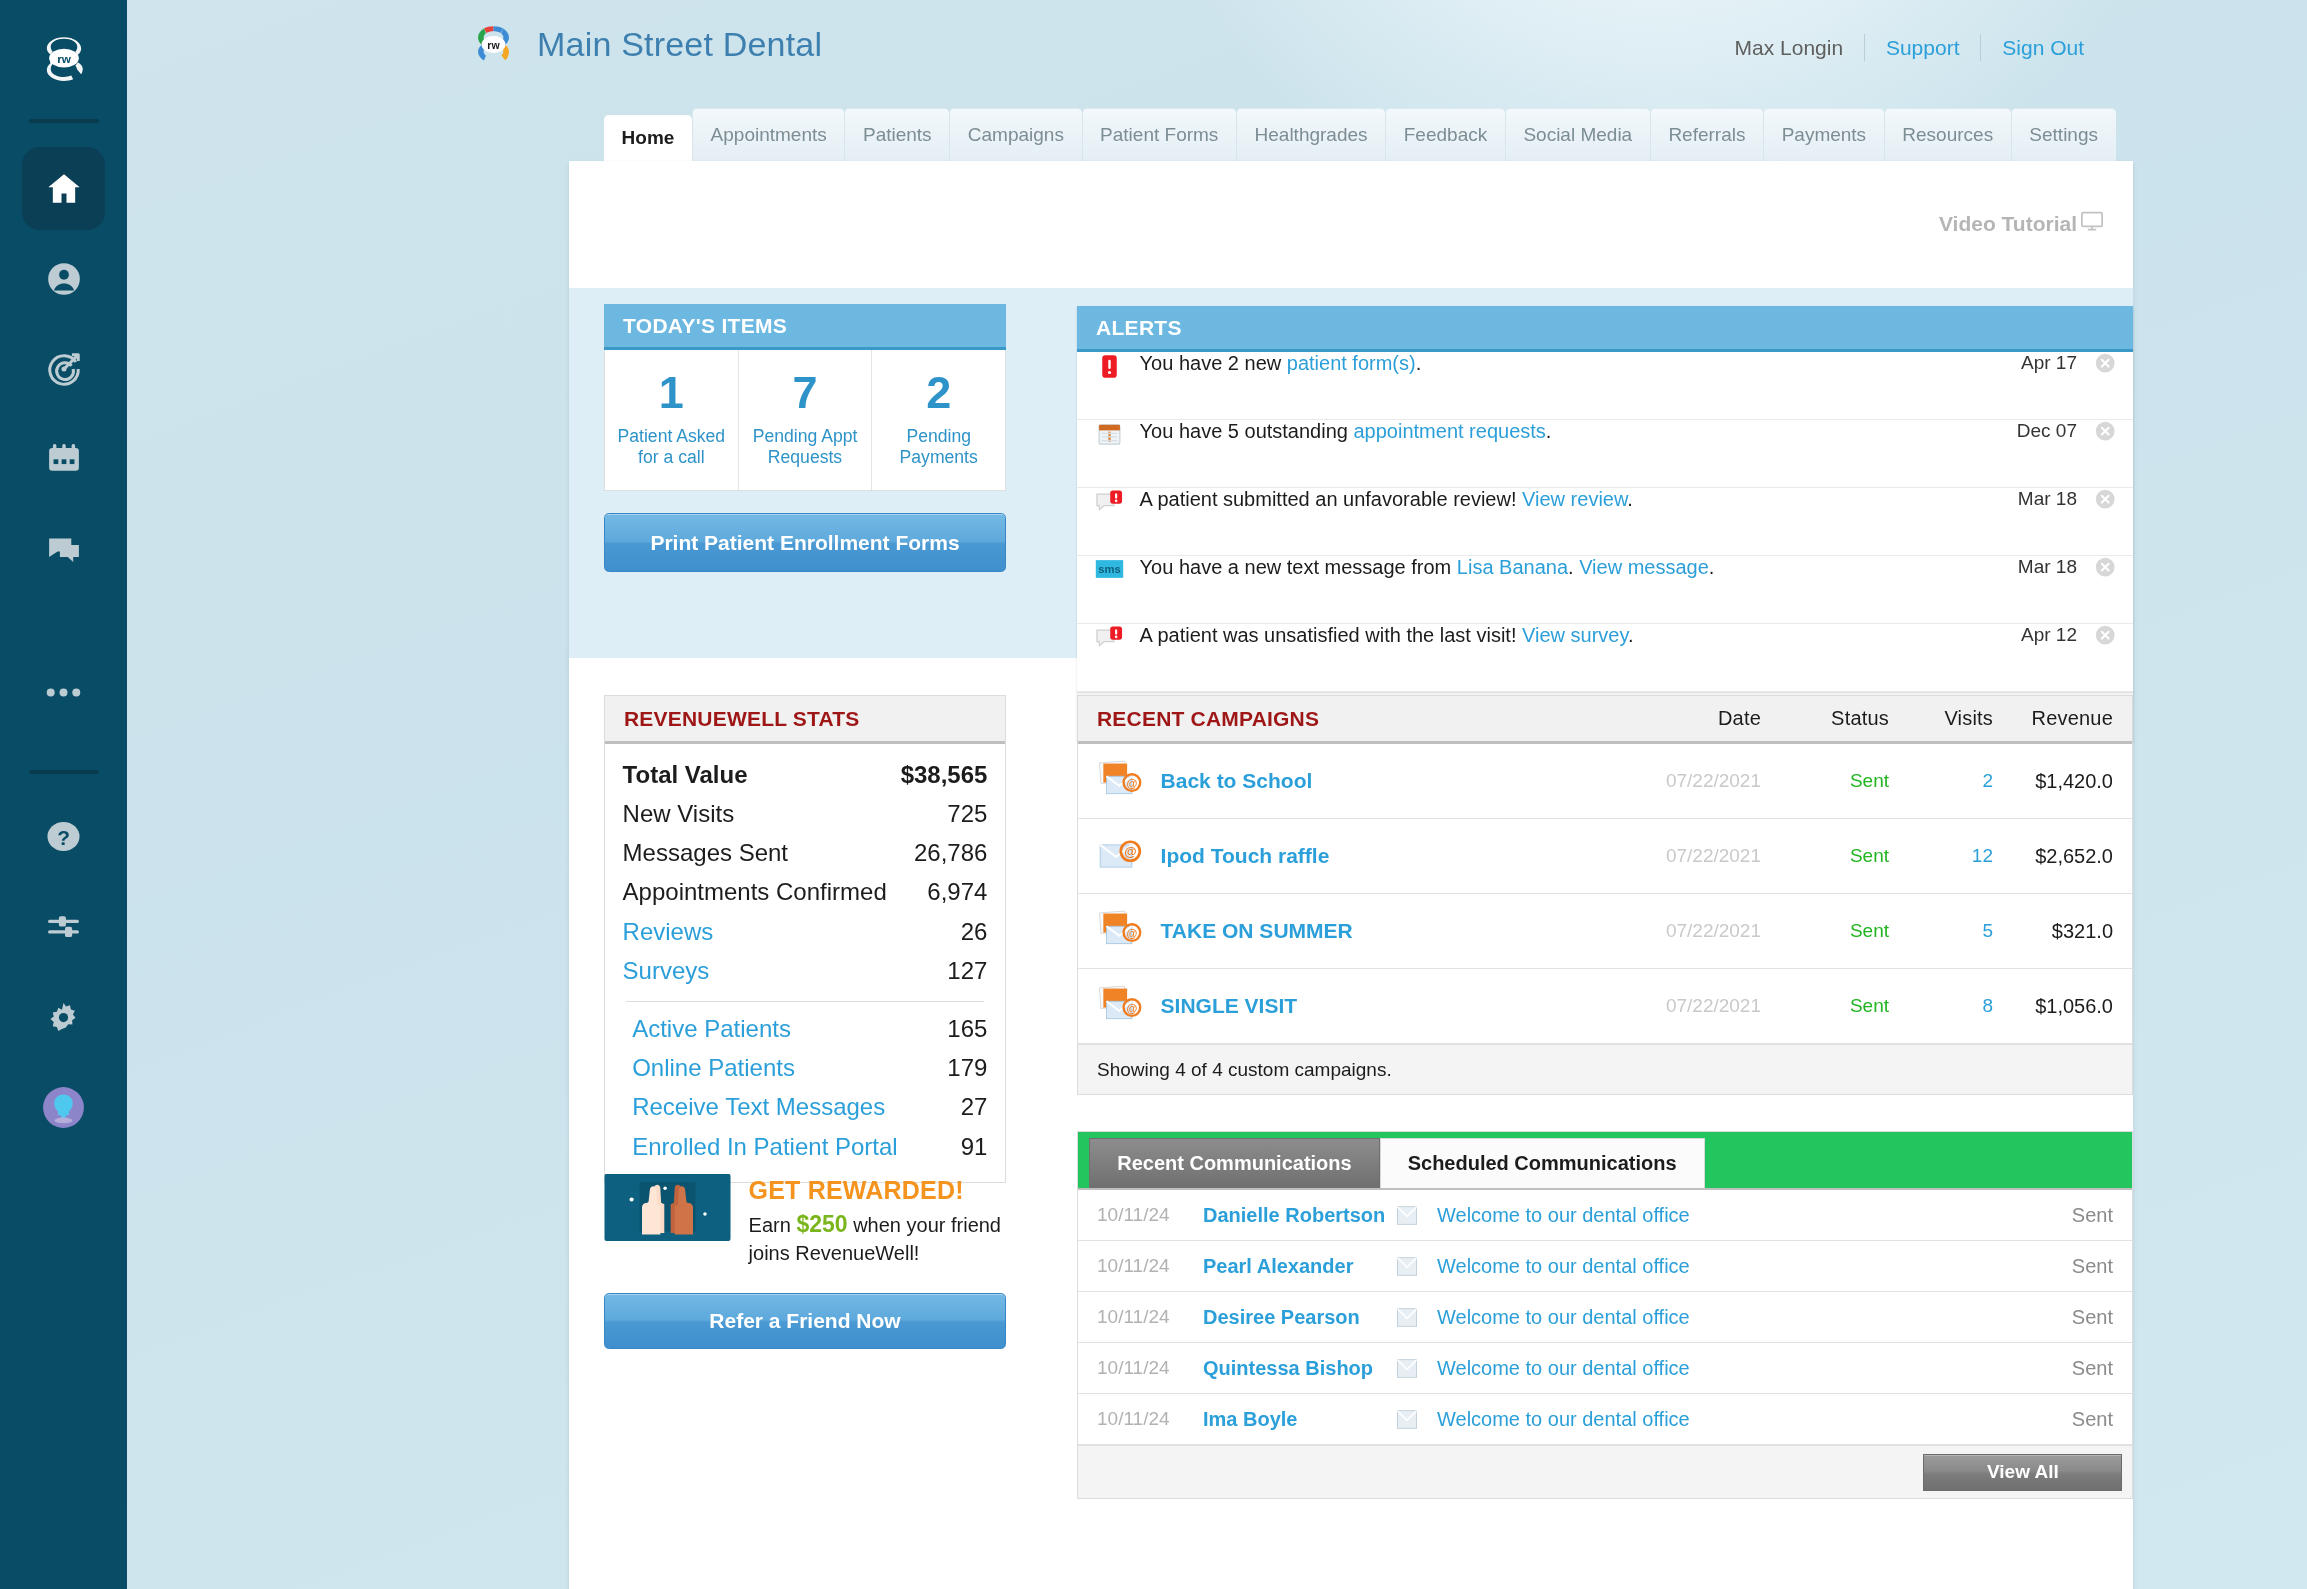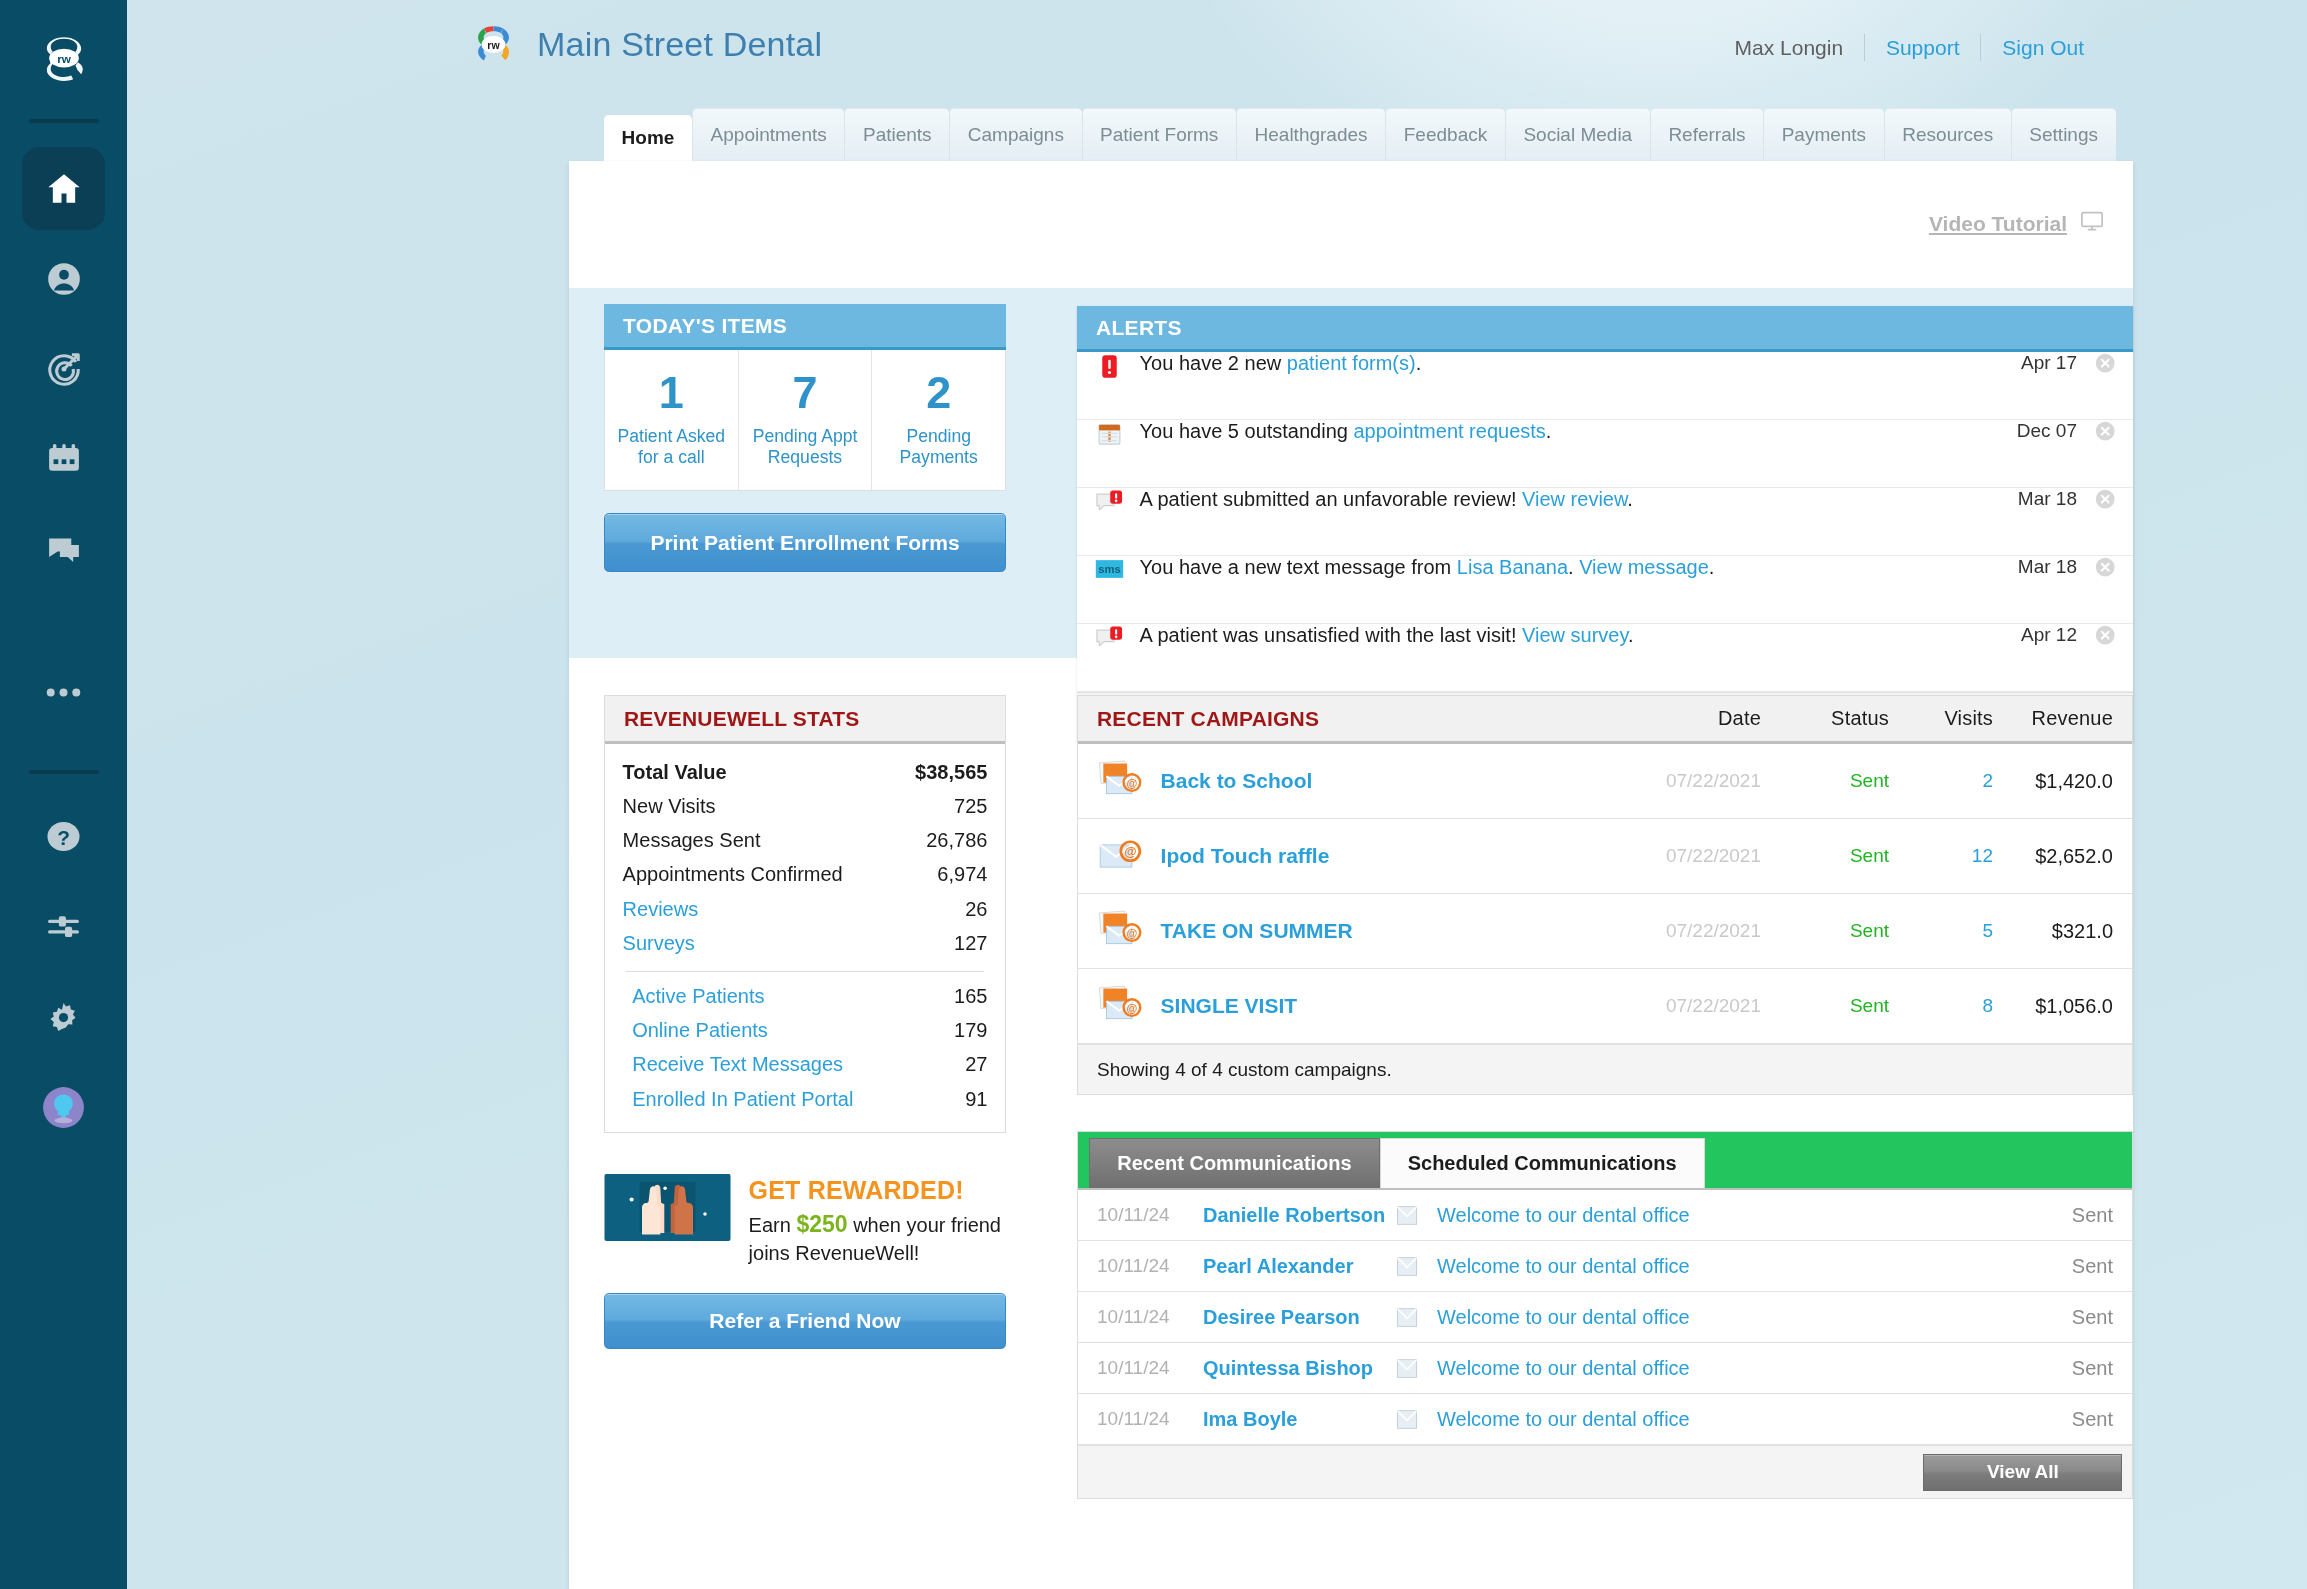--- a/index.html
+++ b/index.html
@@ -91,22 +91,22 @@
   
   #searchrow { position: absolute; left: 0; top: 0; width: 1564px; height: 127px; }
   #searchbox {
     position: absolute; left: 35px; top: 39px; width: 401px; height: 56px;
     border: 2.4px solid #f3931c; background: #fff;
     display: flex; align-items: center; padding-left: 17.6px; gap: 14.4px;
   }
   #searchbox .ph { font-size: 21px; color: #b9b9b9; }
   #videotut {
     position: absolute; right: 29px; top: 50px;
-    display: flex; align-items: center; gap: 13px;
-    font-size: 21px; color: #b5b5b5; font-weight: 700; text-decoration: underline;
+    display: flex; align-items: center; gap: 3px;
+    font-size: 21px; color: #b5b5b5; font-weight: 700;
   }
 
   
   .panel { position: absolute; background: #fff; }
   .blue-head {
     height: 46px; background: #6cb8e0; border-bottom: 3.2px solid #3b99c8;
     display: flex; align-items: center; padding-left: 19px;
     color: #fff; font-size: 21px; font-weight: 700; letter-spacing: 0.3px;
   }
   .gray-head {
@@ -162,21 +162,21 @@
     border: 0.8px solid #6b6b6b; color: #fff; font-size: 19px; font-weight: 700;
     box-shadow: inset 0 0.8px 0 rgba(255,255,255,.35);
   }
   #showall { width: 239px; height: 37px; }
 
   
   #stats { left: 477px; top: 695px; width: 402px; border: 0.8px solid #dcdcdc; }
   #stats .body { padding: 11.2px 17.6px 16px 17.6px; }
   .stat-row {
     display: flex; justify-content: space-between; align-items: flex-start;
-    font-size: 20px; padding: 5.6px 0; color: #1c1c1c;
+    font-size: 24px; padding: 5.6px 0; color: #1c1c1c;
   }
   .stat-row.bold { font-weight: 700; }
   .stat-row.link .k { color: #2b9fd9; }
   .stat-row .v { color: #1c1c1c; }
   .stat-sep { height: 0.8px; background: #dcdcdc; margin: 10.4px 3.2px 8px 3.2px; }
   .stat-row.indent { padding-left: 9.6px; }
 
   
   #reward { left: 477px; top: 1174px; width: 402px; display: flex; gap: 17.6px; align-items: flex-start; }
   #reward .art { width: 127px; height: 67px; flex: 0 0 127px; border-radius: 2.4px; overflow: hidden; }

